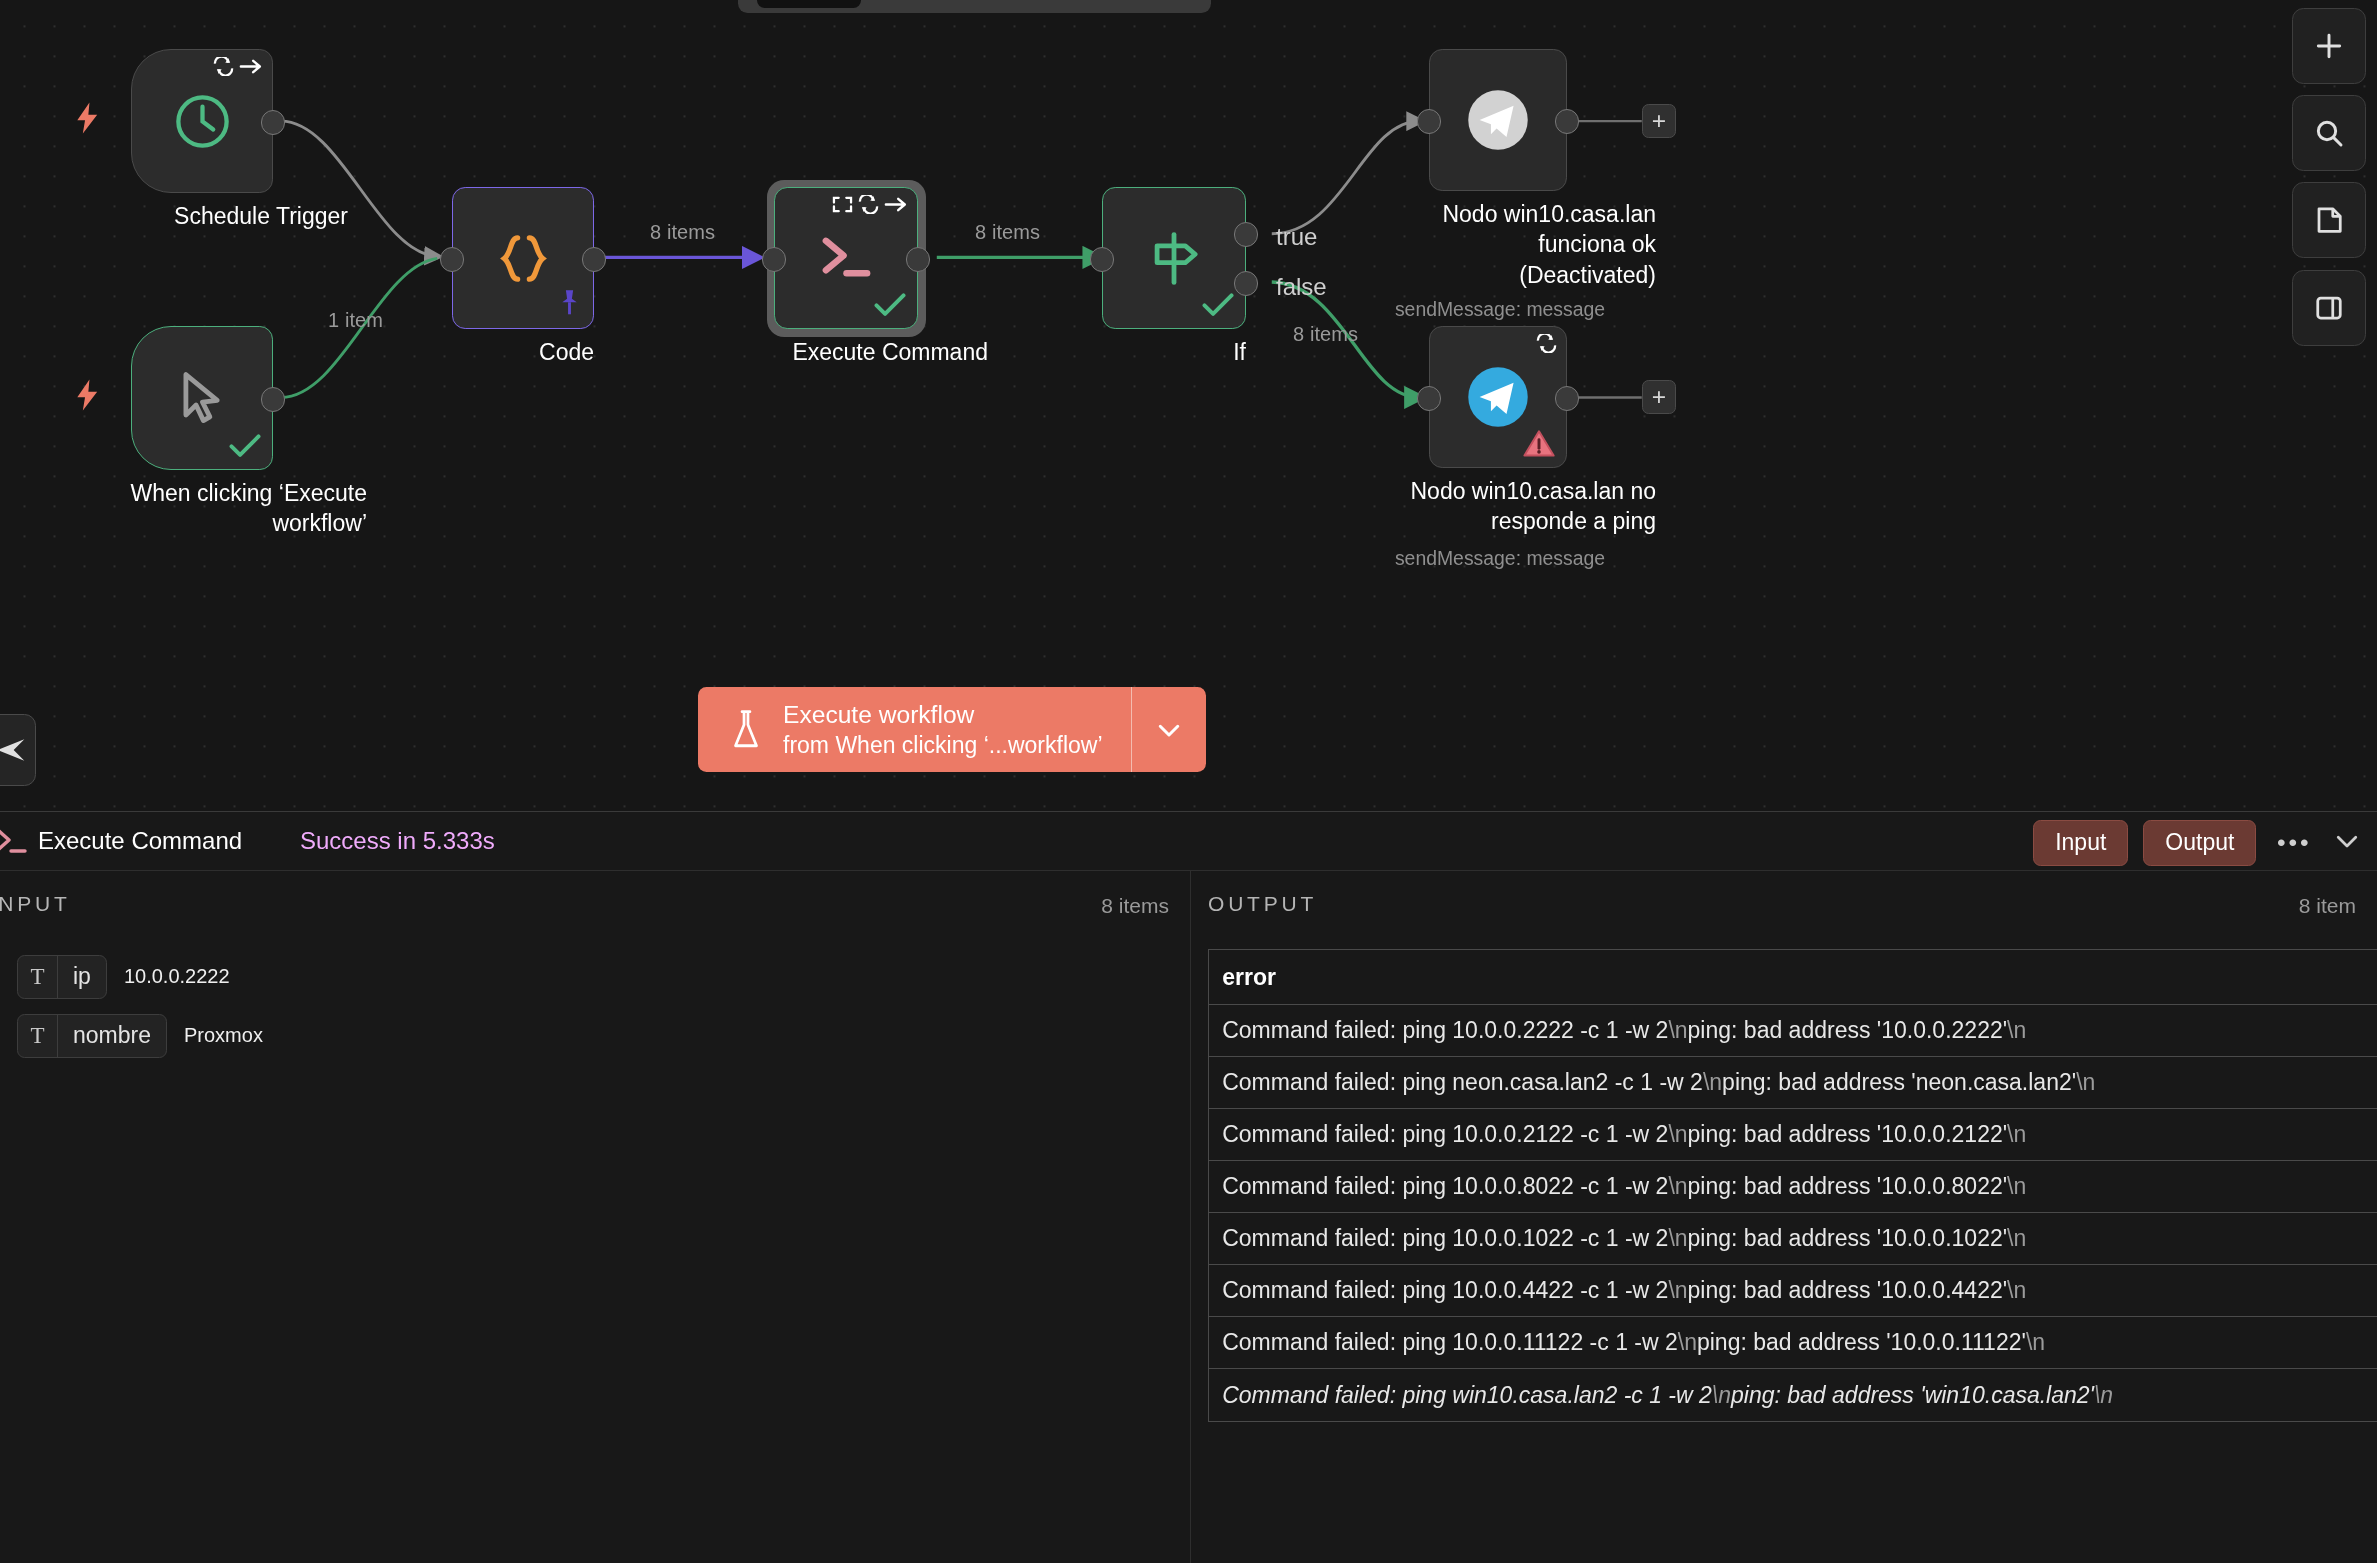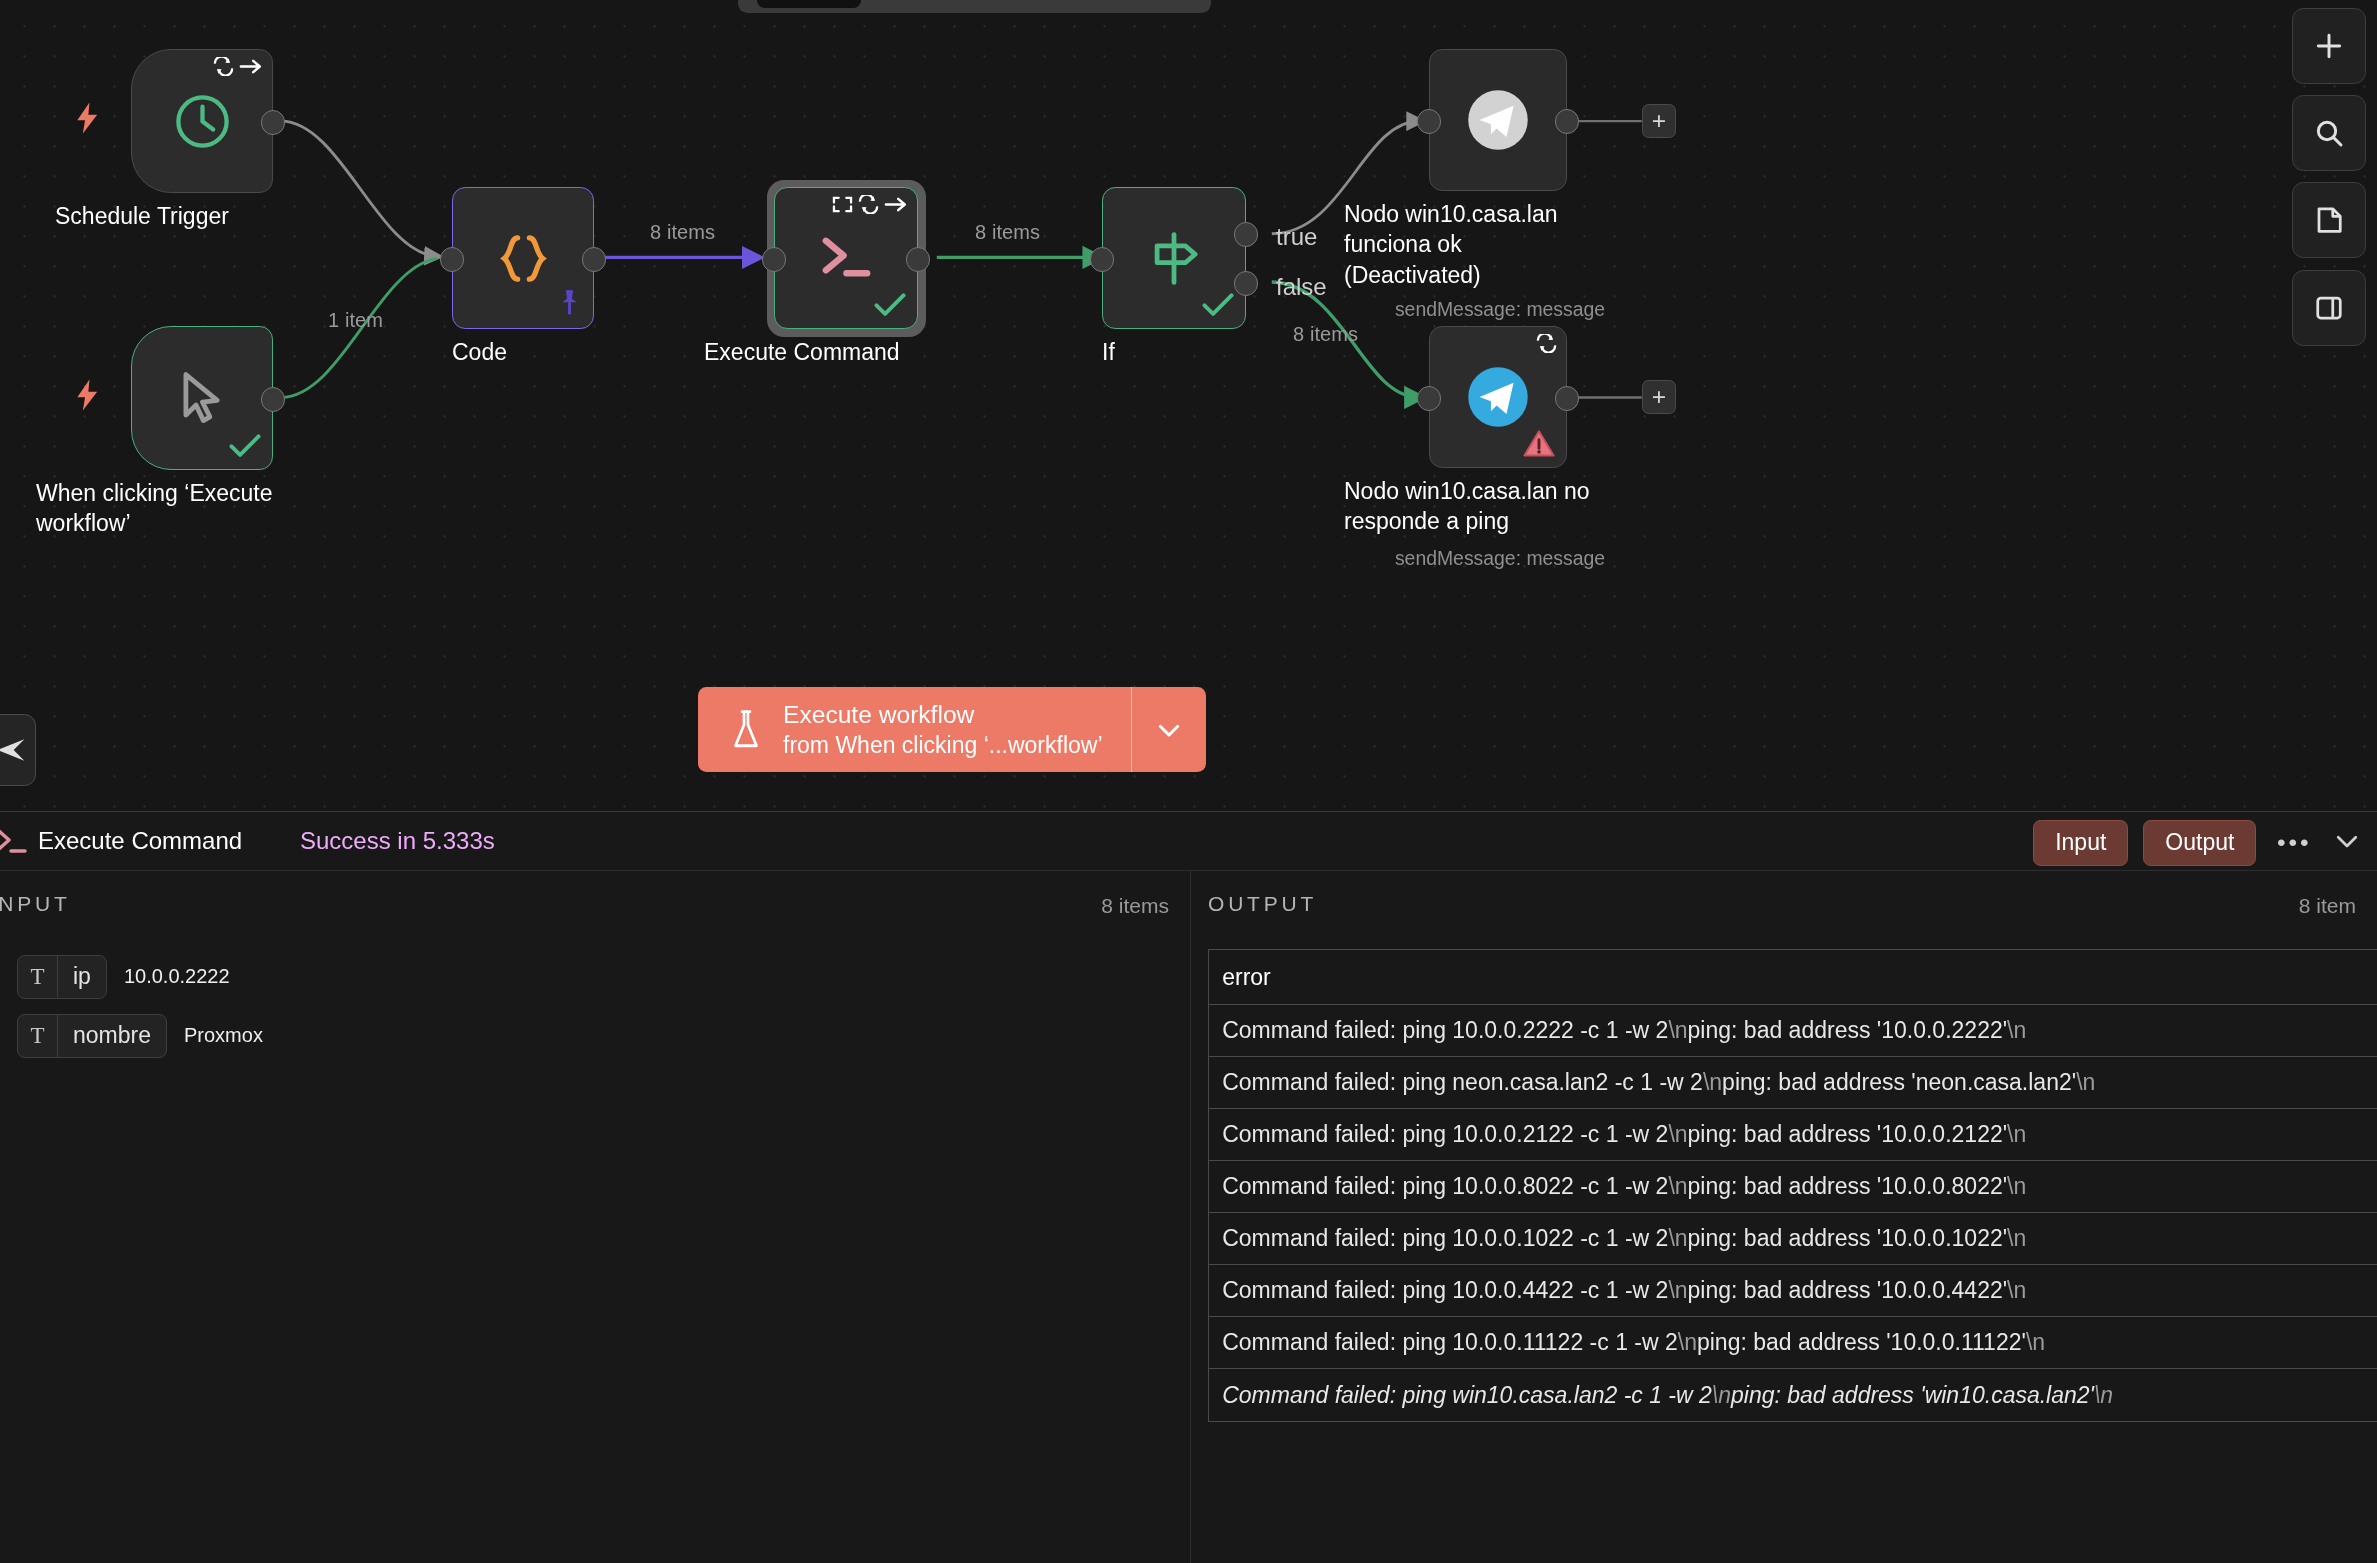--- a/index.html
+++ b/index.html
@@ -90,21 +90,21 @@
   }
   .node-pin {
     position: absolute; right: 13.2px; bottom: 9.5px;
   }
   .bolt { position: absolute; }
 
   .node-title {
     position: absolute;
     color: #fff;
     font-size: 23px;
-    text-align: left;
+    text-align: right;
     line-height: 1.32;
     white-space: pre-line;
   }
   .node-sub {
     position: absolute;
     color: #8f8f8f;
     font-size: 19.4px;
     text-align: center;
     white-space: nowrap;
   }
@@ -222,21 +222,21 @@
 
   
   #out-table {
     position: absolute; left: 17px; top: 78px; right: 0;
     border: 0.9px solid #4a4a4a;
     border-right: none;
   }
   .out-hd {
     height: 55px; display: flex; align-items: center;
     padding-left: 13.2px;
-    color: #fff; font-size: 23px; font-weight: normal;
+    color: #fff; font-size: 23px; font-weight: bold;
     border-bottom: 0.9px solid #4a4a4a;
     text-align: center;
   }
   .out-row {
     height: 52px; display: flex; align-items: center;
     padding-left: 13.2px;
     color: #e8e8e8; font-size: 23px;
     border-bottom: 0.9px solid #4a4a4a;
     white-space: nowrap;
   }

